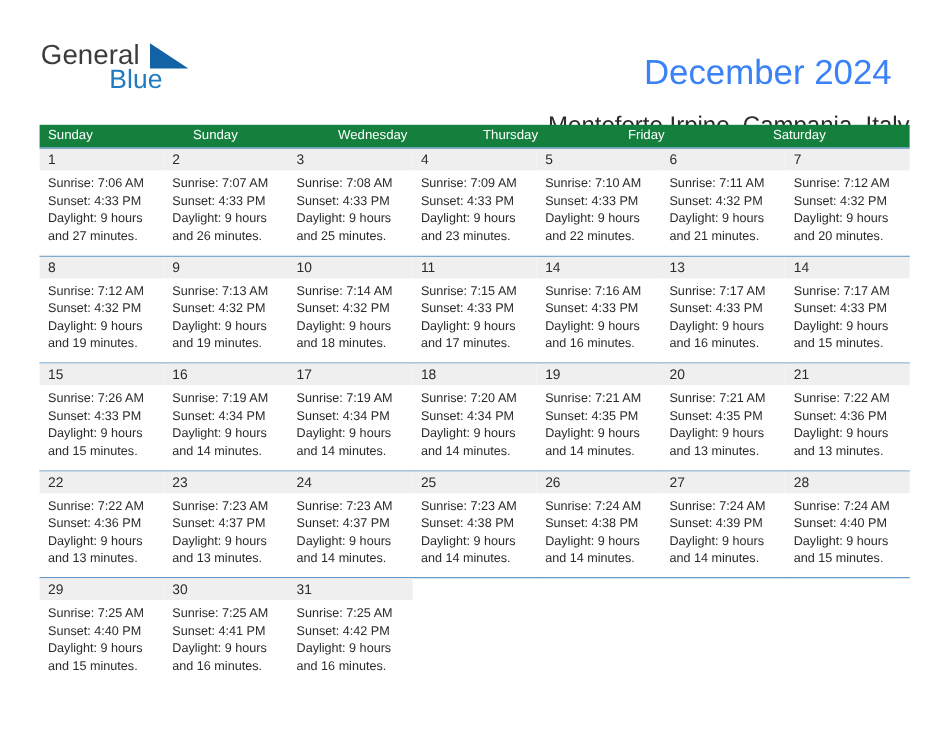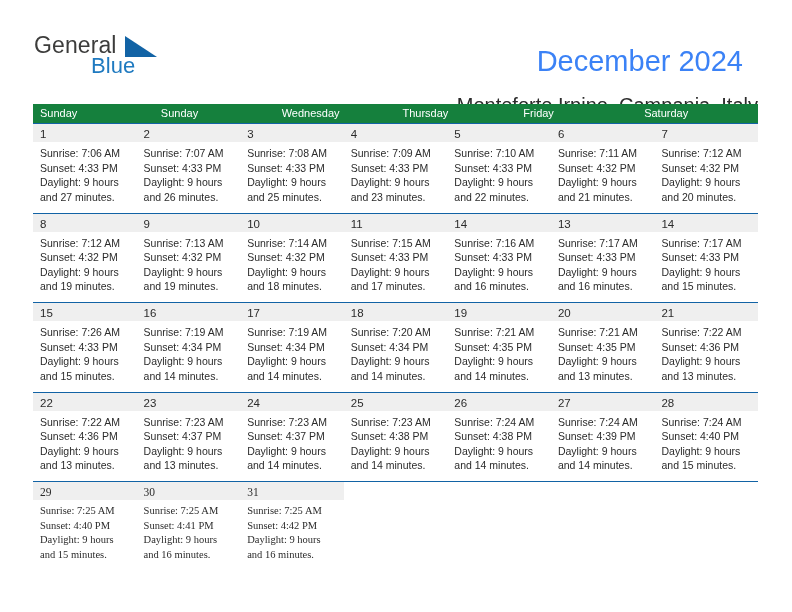--- a/index.html
+++ b/index.html
@@ -110,21 +110,20 @@
     overflow: hidden;
   }
   .week-row {
     display: flex;
     border-top: 1.6px solid #1263a5;
     height: 88.5px;
     background: #ffffff;
   }
   .week-row.last {
     height: 84px;
-    font-family: Liberation Serif, serif;
   }
   .day-cell {
     flex: 1 1 0;
     box-sizing: border-box;
     position: relative;
     background: #ffffff;
   }
   .day-cell.filled .daynum-band {
     background: #efefef;
   }

